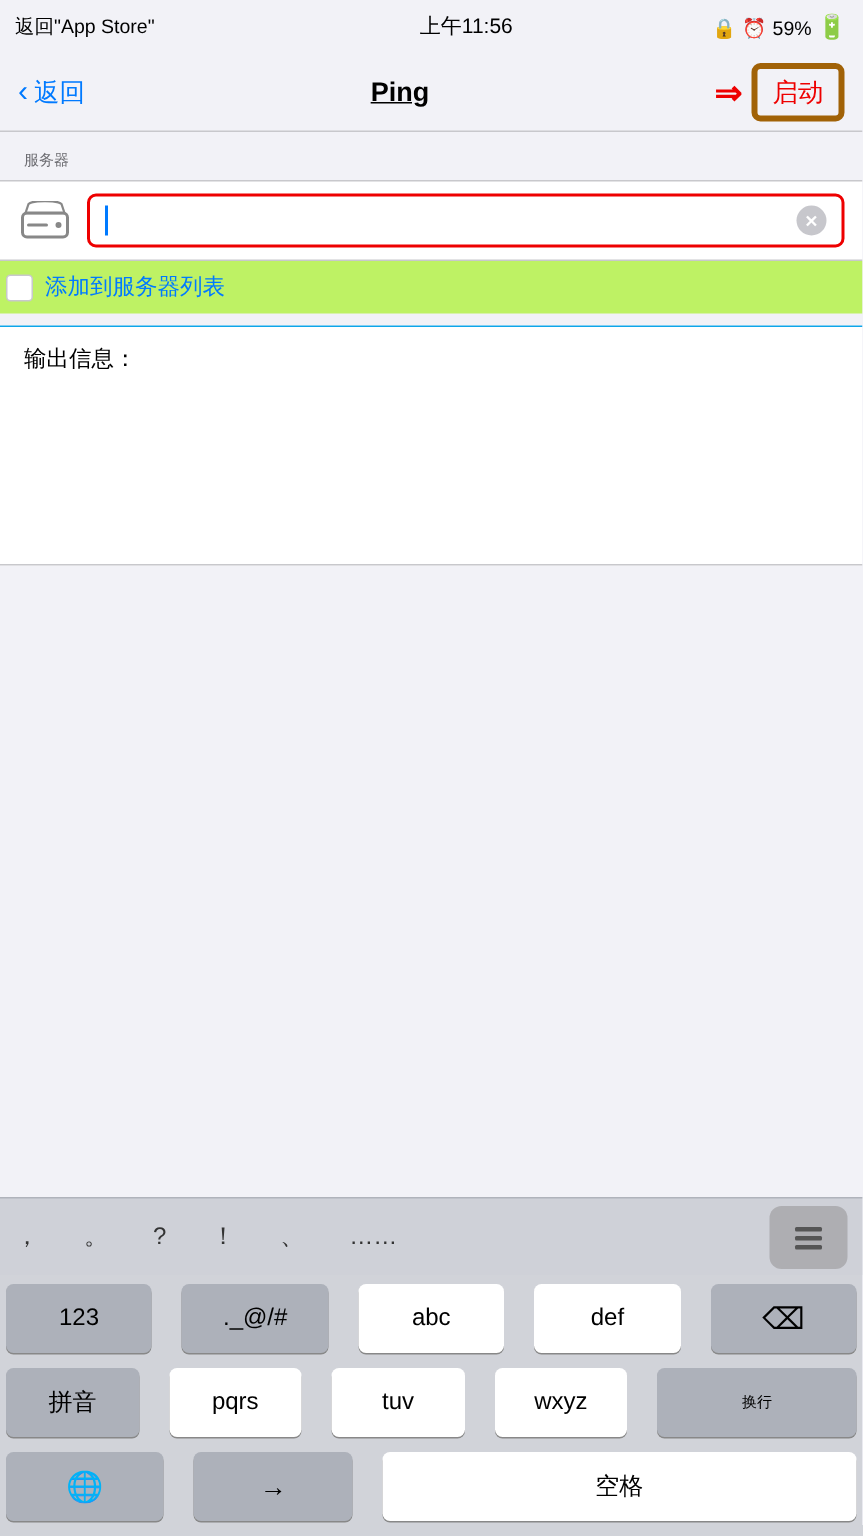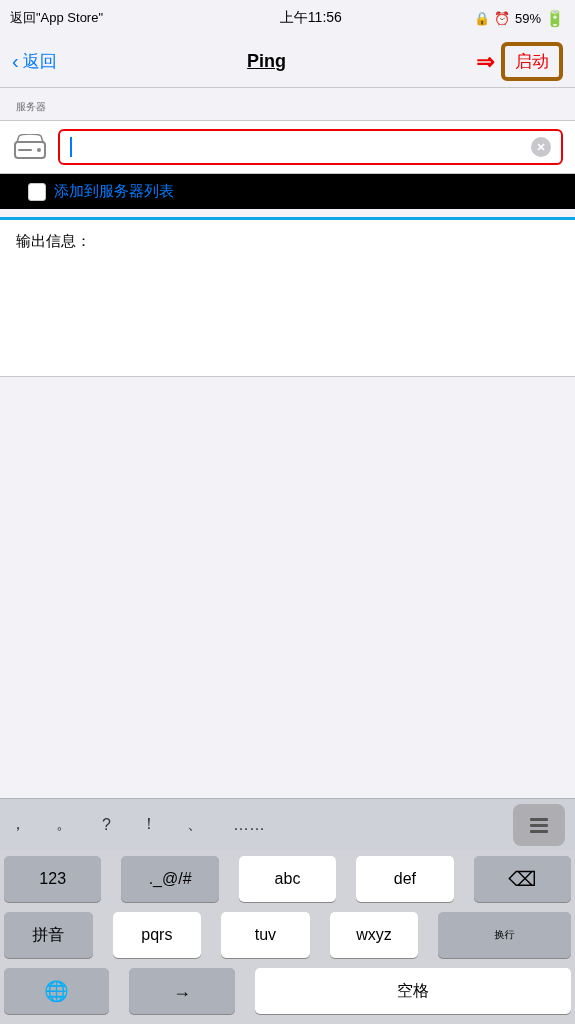--- a/index.html
+++ b/index.html
@@ -162,42 +162,42 @@
       content: '✕';
       font-size: 11px;
       color: #fff;
       font-weight: bold;
     }
 
     
     .checkbox-row {
       display: flex;
       align-items: center;
-      padding: 8px 28px;
+      padding: 8px 4px;
       gap: 8px;
-      background: #000000;
+      background: #bef264;
     }
     .checkbox {
       width: 18px;
       height: 18px;
       border: 1.5px solid #c8c8cc;
       border-radius: 3px;
       background: #fff;
       cursor: pointer;
     }
     .checkbox-label {
       font-size: 15px;
       color: #007aff;
     }
 
     
     .output-section {
       margin-top: 8px;
       background: #fff;
-      border-top: 3px solid #0ea5e9;
+      border-top: 1px solid #0ea5e9;
       border-bottom: 1px solid #c8c8cc;
       min-height: 160px;
       padding: 12px 16px;
     }
     .output-label {
       font-size: 15px;
       color: #000;
       margin-bottom: 8px;
     }
 

